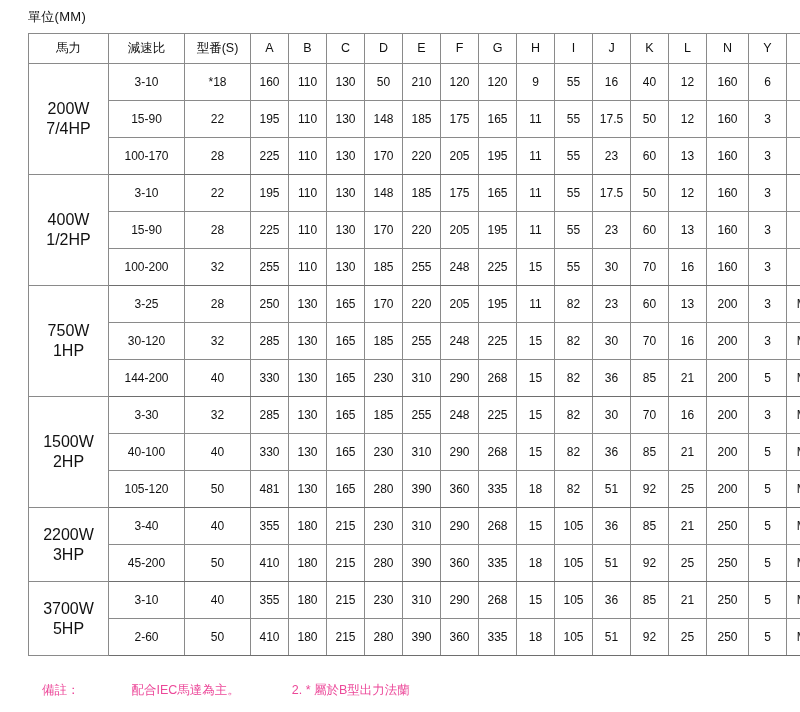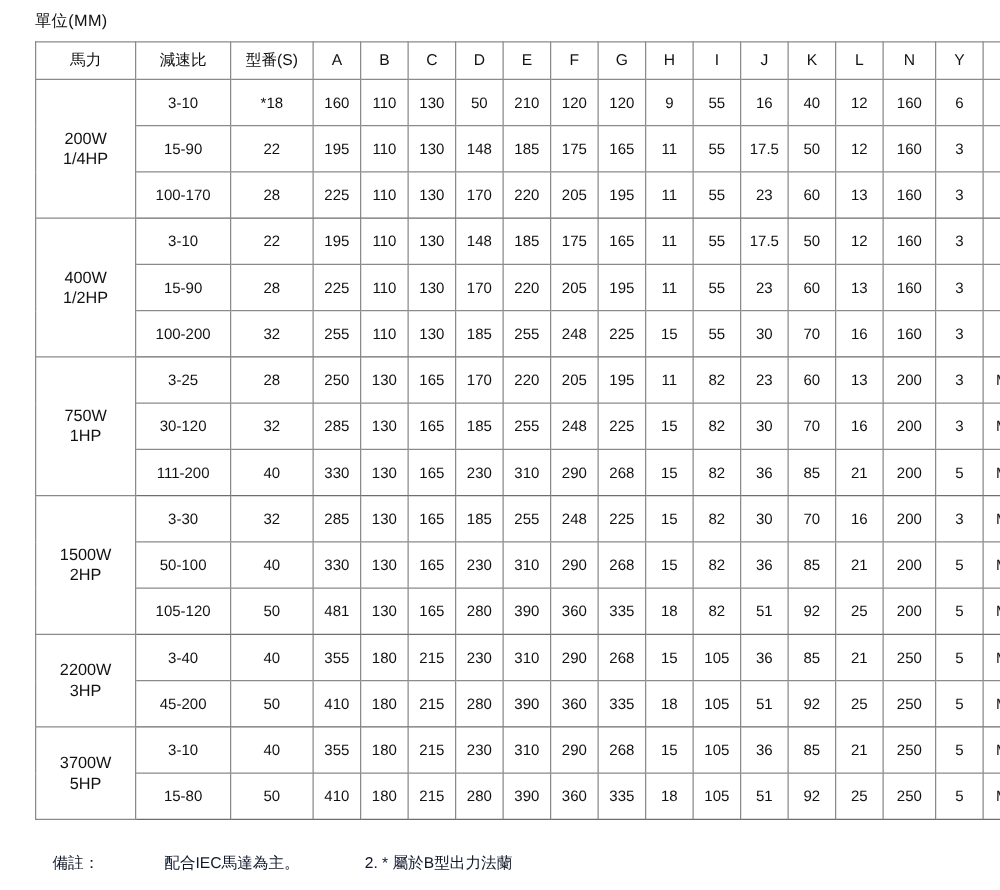--- a/index.html
+++ b/index.html
@@ -58,37 +58,37 @@
   }
   
   col.c-hp     { width: 80px; }
   col.c-ratio  { width: 76px; }
   col.c-model  { width: 66px; }
   col.c-dim    { width: 38px; }
   col.c-dimn   { width: 42px; }
   col.c-dimz   { width: 44px; }
 
   .motor-cell {
-    font-size: 13px;
+    font-size: 16px;
     line-height: 1.9;
   }
   .motor-cell .w { display: block; }
   .motor-cell .hp { display: block; }
 
   
   tr.group-end td {
     border-bottom: 1px solid #6e6e6e;
   }
 
   .footnote {
     position: absolute;
     left: 28px;
     top: 668px;
     font-size: 12.5px;
-    color: #0f172a;
+    color: #ec4899;
     white-space: pre;
   }
   .footnote .fn-gap { display: inline-block; width: 52px; }
 </style>
 </head>
 <body>
 
 <div class="page">
 
   <div class="unit-label">單位(MM)</div>
@@ -134,21 +134,21 @@
           <th>L</th>
           <th>N</th>
           <th>Y</th>
           <th>Z</th>
         </tr>
       </thead>
       <tbody id="spec-body">
           <tr>
             <td rowspan="3" class="motor-cell">
               <span class="w">200W</span>
-              <span class="hp">1/4HP</span>
+              <span class="hp">7/4HP</span>
             </td>
             <td>3-10</td>
             <td>*18</td>
             <td>160</td>
             <td>110</td>
             <td>130</td>
             <td>50</td>
             <td>210</td>
             <td>120</td>
             <td>120</td>
@@ -296,21 +296,21 @@
             <td>15</td>
             <td>82</td>
             <td>30</td>
             <td>70</td>
             <td>16</td>
             <td>200</td>
             <td>3</td>
             <td>M10</td>
           </tr>
           <tr class="group-end">
-            <td>111-200</td>
+            <td>144-200</td>
             <td>40</td>
             <td>330</td>
             <td>130</td>
             <td>165</td>
             <td>230</td>
             <td>310</td>
             <td>290</td>
             <td>268</td>
             <td>15</td>
             <td>82</td>
@@ -338,21 +338,21 @@
             <td>15</td>
             <td>82</td>
             <td>30</td>
             <td>70</td>
             <td>16</td>
             <td>200</td>
             <td>3</td>
             <td>M10</td>
           </tr>
           <tr>
-            <td>50-100</td>
+            <td>40-100</td>
             <td>40</td>
             <td>330</td>
             <td>130</td>
             <td>165</td>
             <td>230</td>
             <td>310</td>
             <td>290</td>
             <td>268</td>
             <td>15</td>
             <td>82</td>
@@ -441,21 +441,21 @@
             <td>15</td>
             <td>105</td>
             <td>36</td>
             <td>85</td>
             <td>21</td>
             <td>250</td>
             <td>5</td>
             <td>M14</td>
           </tr>
           <tr class="group-end">
-            <td>15-80</td>
+            <td>2-60</td>
             <td>50</td>
             <td>410</td>
             <td>180</td>
             <td>215</td>
             <td>280</td>
             <td>390</td>
             <td>360</td>
             <td>335</td>
             <td>18</td>
             <td>105</td>

